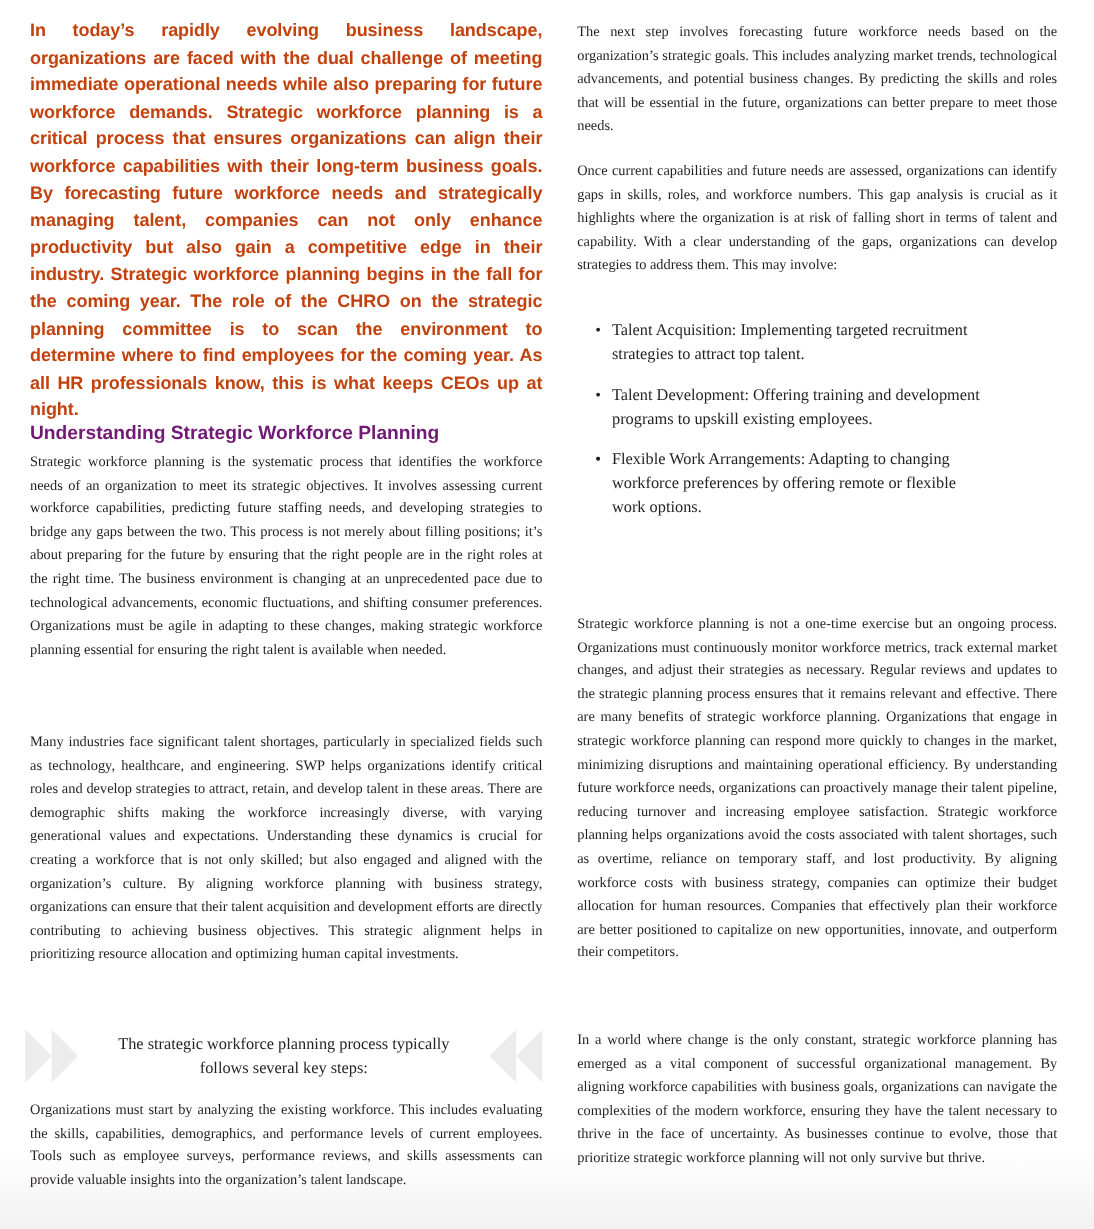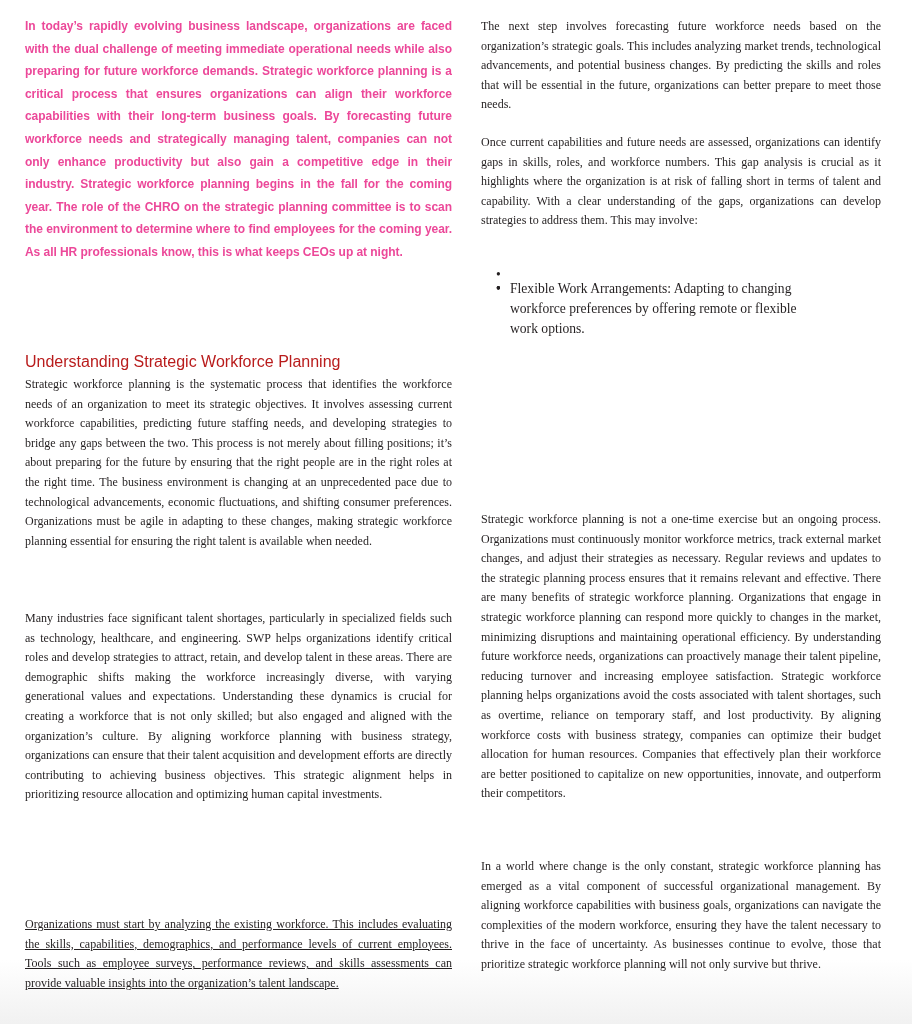--- a/index.html
+++ b/index.html
@@ -21,32 +21,32 @@
   .col-left {
     left: 25px;
     width: 427px;
   }
   .col-right {
     left: 481px;
     width: 400px;
   }
   .intro {
     font-family: "Liberation Sans", sans-serif;
-    color: #ec4899;
-    font-size: 12px;
+    color: #c2410c;
+    font-size: 15px;
     line-height: 22.6px;
     text-align: justify;
     margin: 15px 0 0 0;
     font-weight: 600;
     letter-spacing: -0.05px;
   }
   .section-heading {
     font-family: "Liberation Sans", sans-serif;
-    color: #b91c1c;
-    font-weight: normal;
+    color: #701a75;
+    font-weight: bold;
     font-size: 16px;
     margin: 20px 0 0 0;
     line-height: 22px;
     position: absolute;
     top: 331px;
     left: 0;
   }
   .body-text {
     font-family: "Liberation Serif", serif;
     font-size: 12px;
@@ -115,35 +115,47 @@
 
 <div class="col col-left">
   <p class="intro">In today’s rapidly evolving business landscape, organizations are faced with the dual challenge of meeting immediate operational needs while also preparing for future workforce demands. Strategic workforce planning is a critical process that ensures organizations can align their workforce capabilities with their long-term business goals. By forecasting future workforce needs and strategically managing talent, companies can not only enhance productivity but also gain a competitive edge in their industry. Strategic workforce planning begins in the fall for the coming year. The role of the CHRO on the strategic planning committee is to scan the environment to determine where to find employees for the coming year. As all HR professionals know, this is what keeps CEOs up at night.</p>
 
   <h2 class="section-heading">Understanding Strategic Workforce Planning</h2>
 
   <p class="body-text abs" style="top:375px;">Strategic workforce planning is the systematic process that identifies the workforce needs of an organization to meet its strategic objectives. It involves assessing current workforce capabilities, predicting future staffing needs, and developing strategies to bridge any gaps between the two. This process is not merely about filling positions; it’s about preparing for the future by ensuring that the right people are in the right roles at the right time. The business environment is changing at an unprecedented pace due to technological advancements, economic fluctuations, and shifting consumer preferences. Organizations must be agile in adapting to these changes, making strategic workforce planning essential for ensuring the right talent is available when needed.</p>
 
   <p class="body-text abs" style="top:609px;">Many industries face significant talent shortages, particularly in specialized fields such as technology, healthcare, and engineering. SWP helps organizations identify critical roles and develop strategies to attract, retain, and develop talent in these areas. There are demographic shifts making the workforce increasingly diverse, with varying generational values and expectations. Understanding these dynamics is crucial for creating a workforce that is not only skilled; but also engaged and aligned with the organization’s culture. By aligning workforce planning with business strategy, organizations can ensure that their talent acquisition and development efforts are directly contributing to achieving business objectives. This strategic alignment helps in prioritizing resource allocation and optimizing human capital investments.</p>
 
+  <div class="callout">
+    <span class="chev chev-r" style="left:0px;"></span>
+    <span class="chev chev-r" style="left:22px;"></span>
+    <div class="callout-text">
+      <div>The strategic workforce planning process typically</div>
+      <div>follows several key steps:</div>
+    </div>
+    <span class="chev chev-l" style="left:387px;"></span>
+    <span class="chev chev-l" style="left:409px;"></span>
+  </div>
 
-  <p class="body-text abs" style="top:915px;text-decoration:underline;">Organizations must start by analyzing the existing workforce. This includes evaluating the skills, capabilities, demographics, and performance levels of current employees. Tools such as employee surveys, performance reviews, and skills assessments can provide valuable insights into the organization’s talent landscape.</p>
+  <p class="body-text abs" style="top:915px;">Organizations must start by analyzing the existing workforce. This includes evaluating the skills, capabilities, demographics, and performance levels of current employees. Tools such as employee surveys, performance reviews, and skills assessments can provide valuable insights into the organization’s talent landscape.</p>
 </div>
 
 <div class="col col-right">
   <p class="body-text abs" style="top:17px;">The next step involves forecasting future workforce needs based on the organization’s strategic goals. This includes analyzing market trends, technological advancements, and potential business changes. By predicting the skills and roles that will be essential in the future, organizations can better prepare to meet those needs.</p>
 
   <p class="body-text abs" style="top:133px;">Once current capabilities and future needs are assessed, organizations can identify gaps in skills, roles, and workforce numbers. This gap analysis is crucial as it highlights where the organization is at risk of falling short in terms of talent and capability. With a clear understanding of the gaps, organizations can develop strategies to address them. This may involve:</p>
 
   <ul class="bullets">
     <li>
       <span class="dot">•</span>
+      <span>Talent Acquisition: Implementing targeted recruitment strategies to attract top talent.</span>
     </li>
     <li>
       <span class="dot">•</span>
+      <span>Talent Development: Offering training and development programs to upskill existing employees.</span>
     </li>
     <li style="width:345px;">
       <span class="dot">•</span>
     </li>
     <li style="width:310px;">
       <span class="dot">•</span>
       <span>Flexible Work Arrangements: Adapting to changing workforce preferences by offering remote or flexible work options.</span>
     </li>
   </ul>
 

